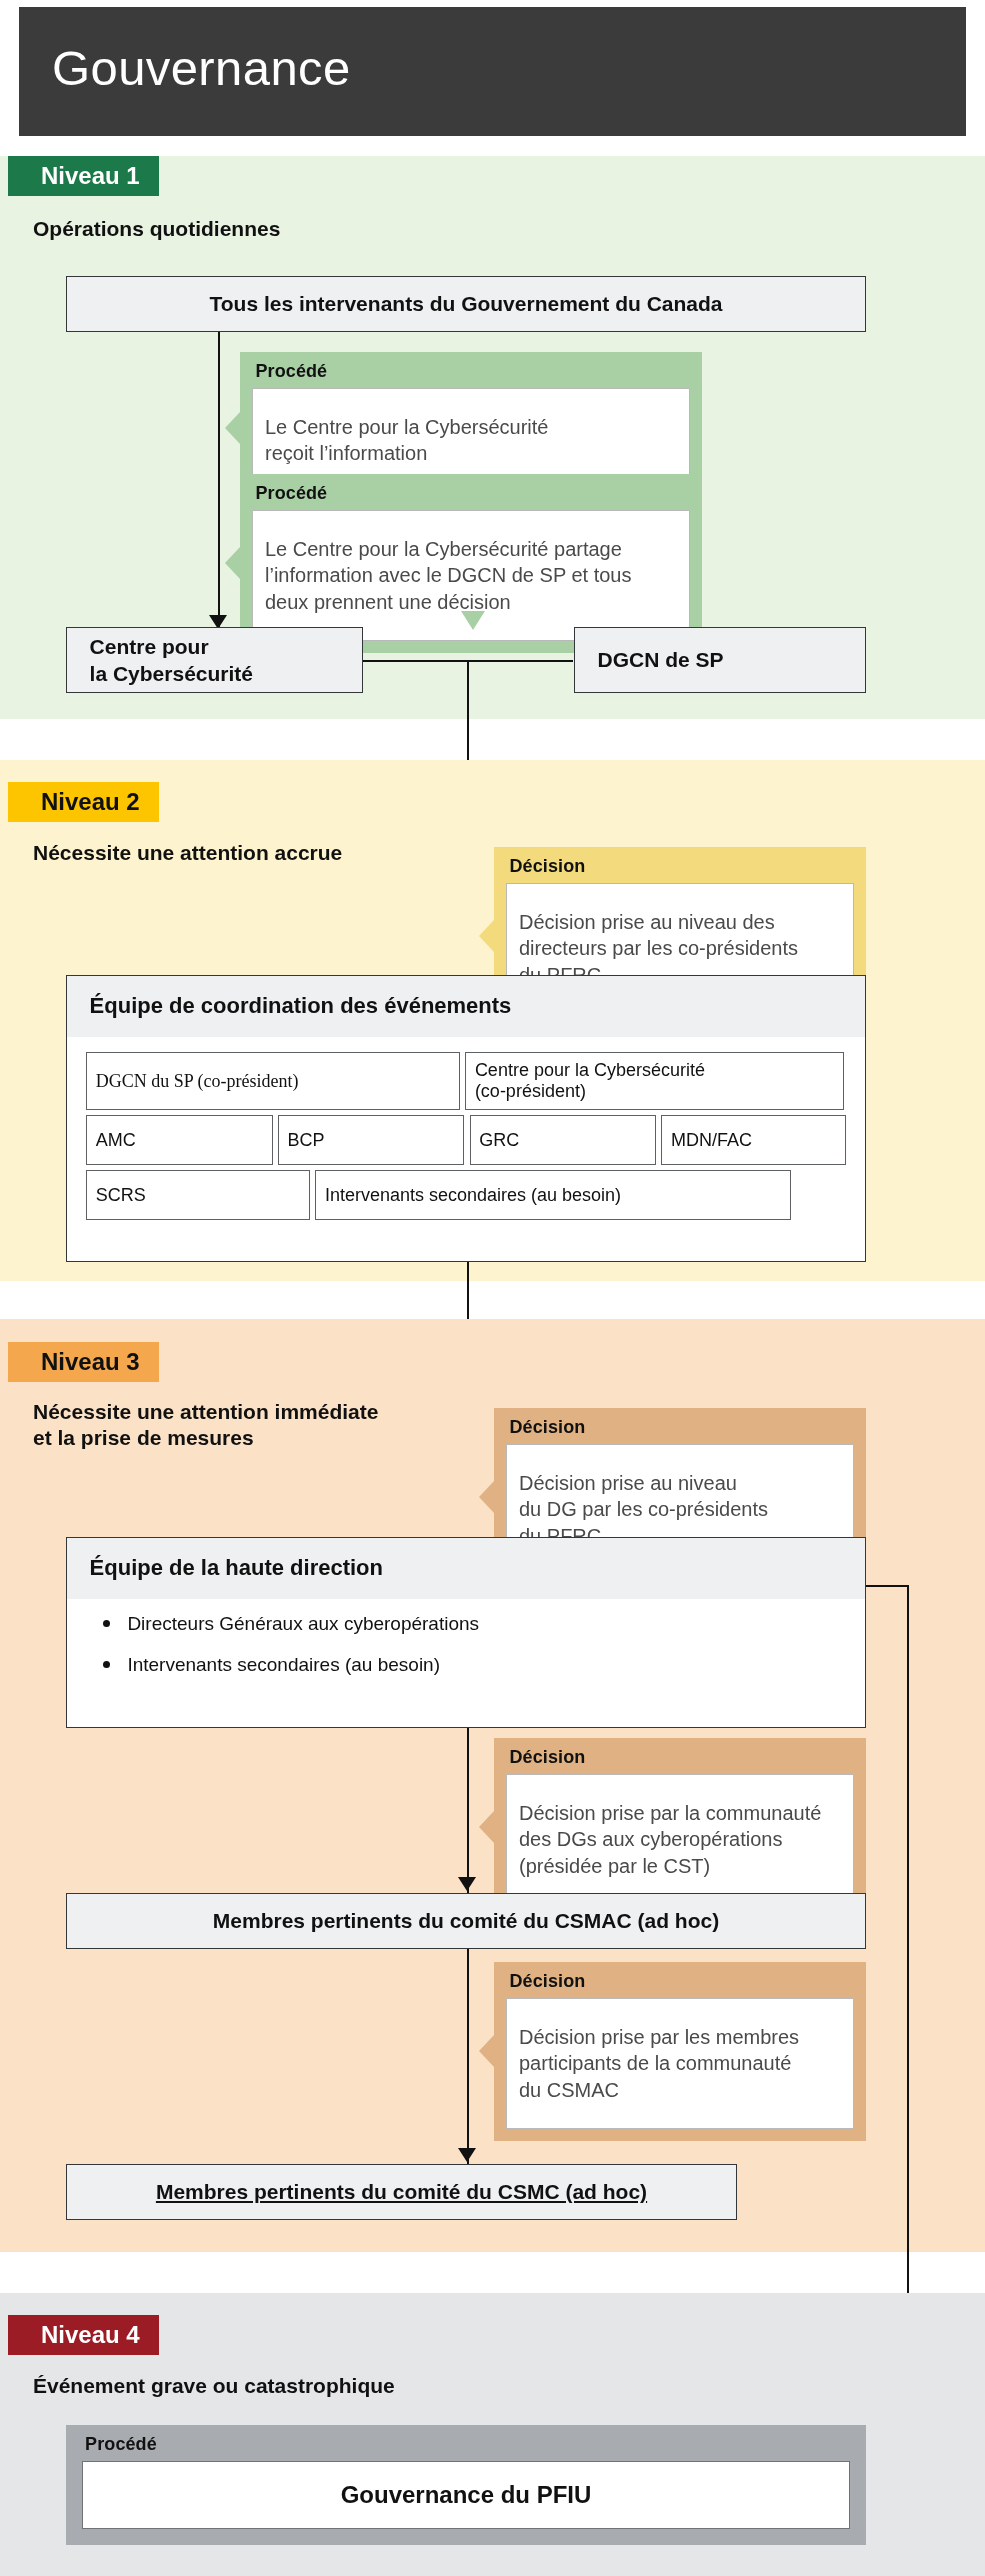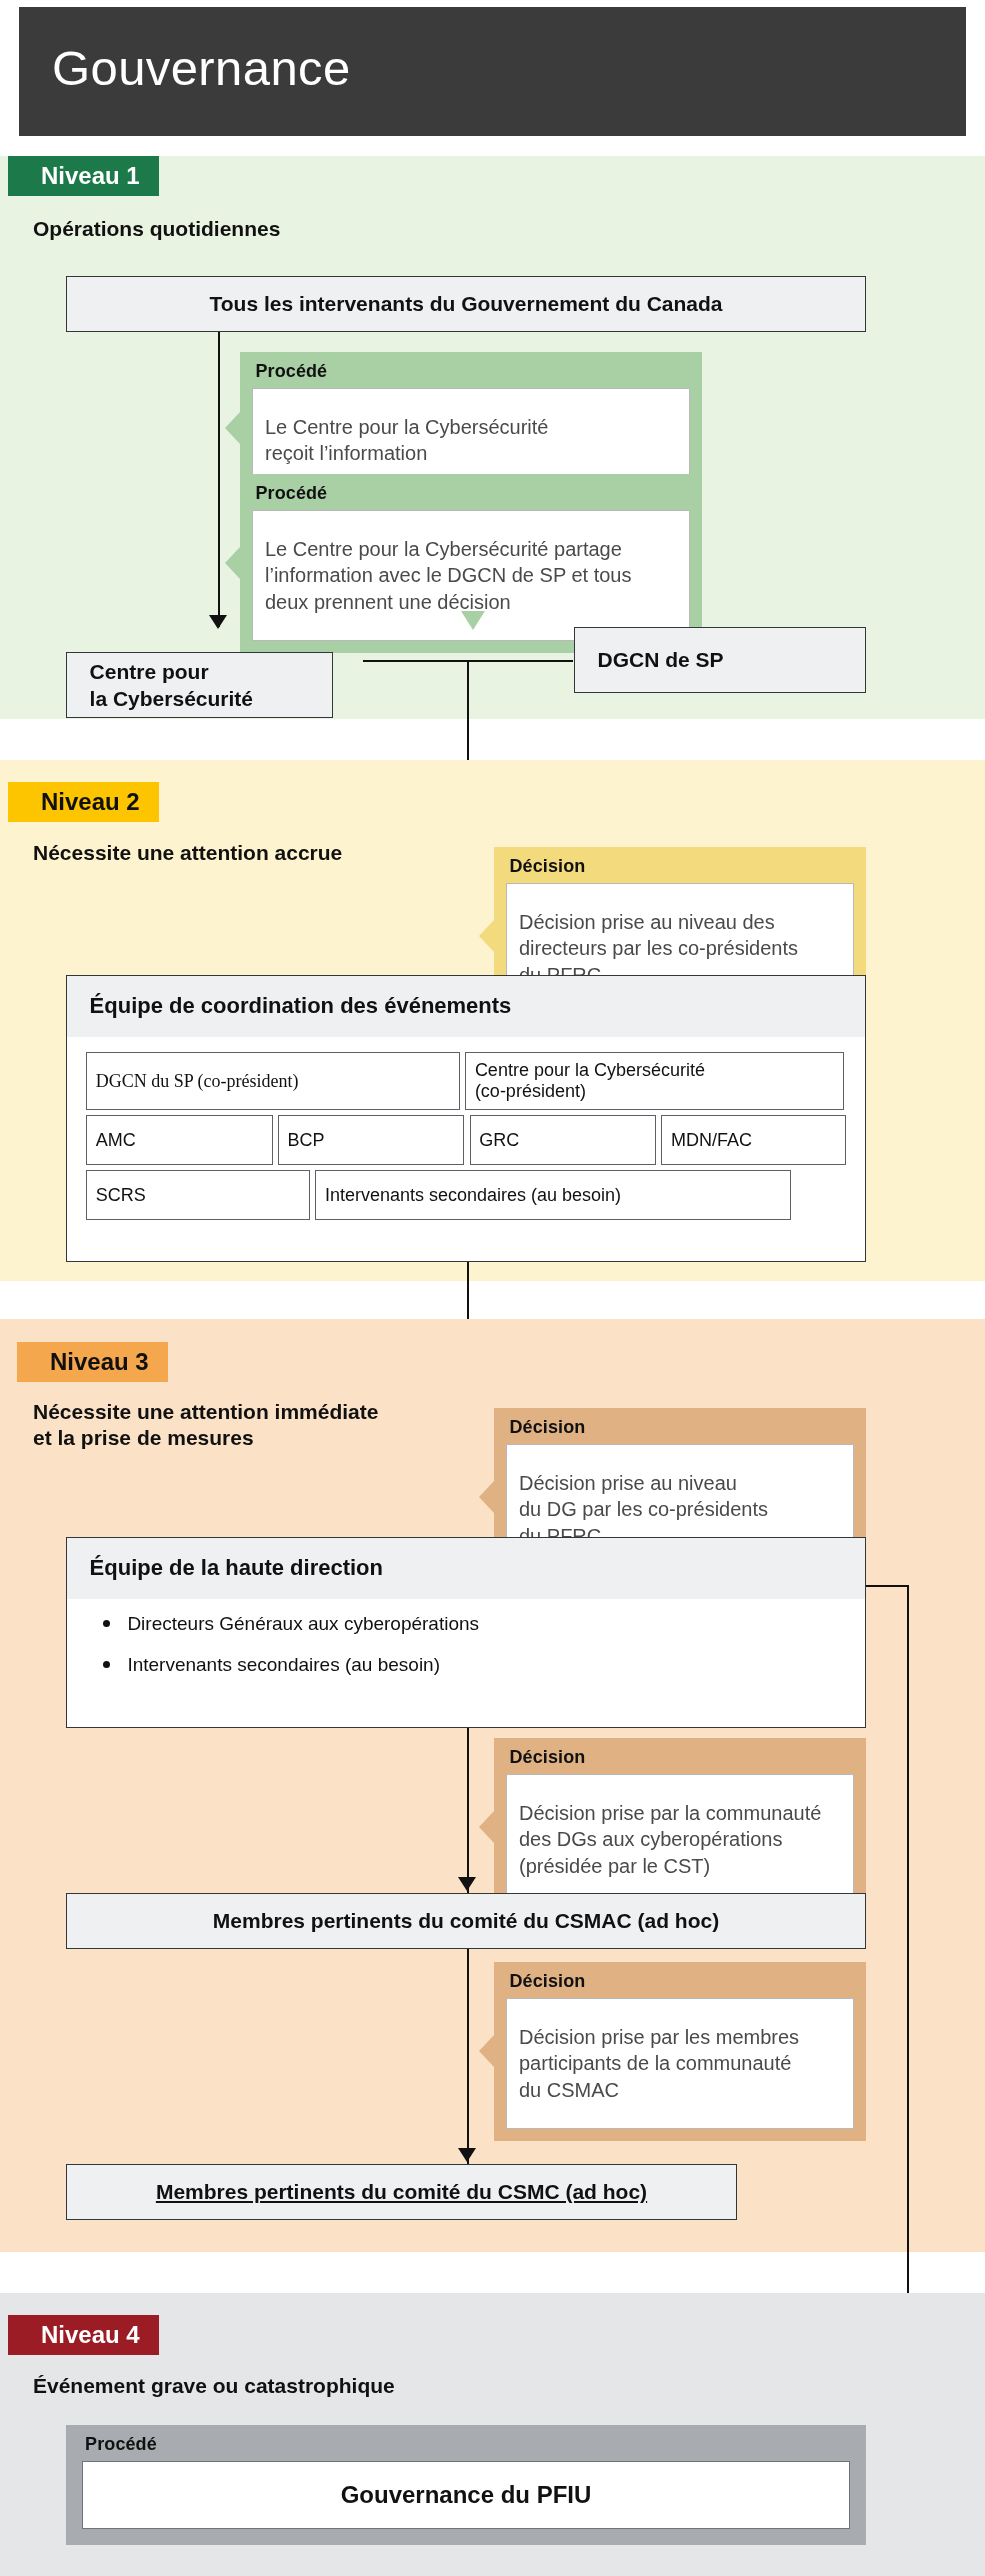--- a/index.html
+++ b/index.html
@@ -174,21 +174,21 @@
   <div class="callout c-green" style="left:240px;top:474px;width:462px;">
     <div class="notch"></div>
     <div class="chead">Procédé</div>
     <div class="cbody">Le Centre pour la Cybersécurité partage
 l’information avec le DGCN de SP et tous
 deux prennent une décision</div>
   </div>
 
   <div class="arrow-down green" style="left:461px;top:611px;border-left-width:12px;border-right-width:12px;border-top-width:19px;"></div>
 
-  <div class="node padleft" style="left:66px;top:652px;width:267px;height:66px;">
+  <div class="node padleft" style="left:66px;top:627px;width:297px;height:66px;">
     <span style="white-space:pre-line;">Centre pour
 la Cybersécurité</span>
   </div>
 
   <div class="node padleft" style="left:574px;top:627px;width:292px;height:66px;">
     <span>DGCN de SP</span>
   </div>
 
   <div class="hline" style="left:363px;top:660px;width:210px;"></div>
 
@@ -225,21 +225,21 @@
         <div class="mcell" style="width:224px;">SCRS</div>
         <div class="mcell" style="width:476px;">Intervenants secondaires (au besoin)</div>
       </div>
     </div>
   </div>
 
   <div class="vline" style="left:467px;top:1262px;height:276px;"></div>
   <div class="arrow-down" style="left:458px;top:1523px;"></div>
 
   <div class="band band-l3"></div>
-  <div class="badge badge-l3" style="top:1342px;margin-left:9px;">Niveau 3</div>
+  <div class="badge badge-l3" style="top:1342px;">Niveau 3</div>
   <div class="band-sub" style="top:1399px;white-space:pre-line;">Nécessite une attention immédiate
 et la prise de mesures</div>
 
   <div class="callout c-orange" style="left:494px;top:1408px;width:372px;">
     <div class="notch"></div>
     <div class="chead">Décision</div>
     <div class="cbody">Décision prise au niveau
 du DG par les co-présidents
 du PFRC</div>
   </div>

